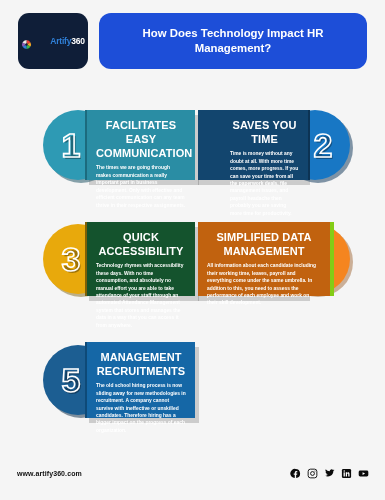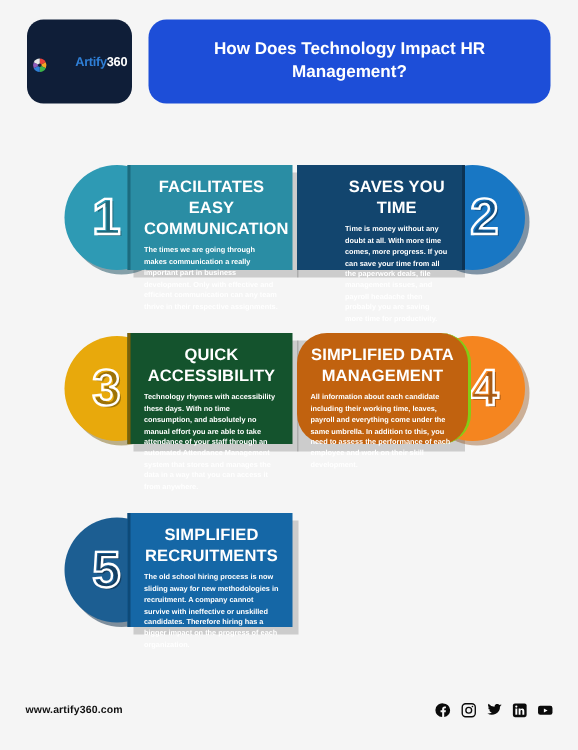--- a/index.html
+++ b/index.html
@@ -136,33 +136,33 @@
       <div class="panel-title">QUICK ACCESSIBILITY</div>
       <div class="panel-body">Technology rhymes with accessibility these days. With no time consumption, and absolutely no manual effort you are able to take attendance of your staff through an automated Attendance Management system that stores and manages the data in a way that you can access it from anywhere.</div>
     </div>
   </div>
 
   <div class="card" style="left:198px; top:222px; width:152px; height:74px;">
     <div class="card-shadow" style="left:0px; top:5px; width:112px; height:74px;"></div>
     <div class="circle" style="right:0; top:2px; background:#F5851F; box-shadow: 3px 3px 0 rgba(140,70,10,0.4);">
       <span class="circle-num" style="margin-left:16px;">4</span>
     </div>
-    <div class="panel" style="left:0; width:116px; height:74px; background:#C1620F; border-right:2px solid #84cc16;border-radius:20px;">
+    <div class="panel" style="left:0; width:136px; height:74px; background:#C1620F; border-right:4px solid #84cc16;">
       <div class="panel-title">SIMPLIFIED DATA MANAGEMENT</div>
       <div class="panel-body">All information about each candidate including their working time, leaves, payroll and everything come under the same umbrella. In addition to this, you need to assess the performance of each employee and work on their skill development.</div>
     </div>
   </div>
 
   <div class="card" style="left:43px; top:342px; width:152px; height:76px;">
     <div class="card-shadow" style="left:46px; top:5px; width:110px; height:76px;"></div>
     <div class="circle" style="left:0; top:3px; background:#1C5E92; box-shadow: 3px 3px 0 rgba(8,40,68,0.5);">
       <span class="circle-num" style="margin-right:14px;">5</span>
     </div>
     <div class="panel" style="left:42px; width:110px; height:76px; background:#1567A6; border-left:2px solid #0e4a78;">
-      <div class="panel-title">SIMPLIFIED RECRUITMENTS</div>
+      <div class="panel-title">MANAGEMENT RECRUITMENTS</div>
       <div class="panel-body">The old school hiring process is now sliding away for new methodologies in recruitment. A company cannot survive with ineffective or unskilled candidates. Therefore hiring has a bigger impact on the progress of each organization.</div>
     </div>
   </div>
 
   <div class="footer">
     <div class="site-url">www.artify360.com</div>
     <div class="socials">
       <span>
         <svg width="11" height="11" viewBox="0 0 24 24" fill="#0b0b0b">
             <path d="M12 2a10 10 0 1 0-1.6 19.9v-7h-2.3V12h2.3v-1.8c0-2.3 1.4-3.6 3.5-3.6 1 0 2 .2 2 .2v2.2h-1.1c-1.1 0-1.4.7-1.4 1.4V12h2.5l-.4 2.9h-2.1v7A10 10 0 0 0 12 2z"></path>

